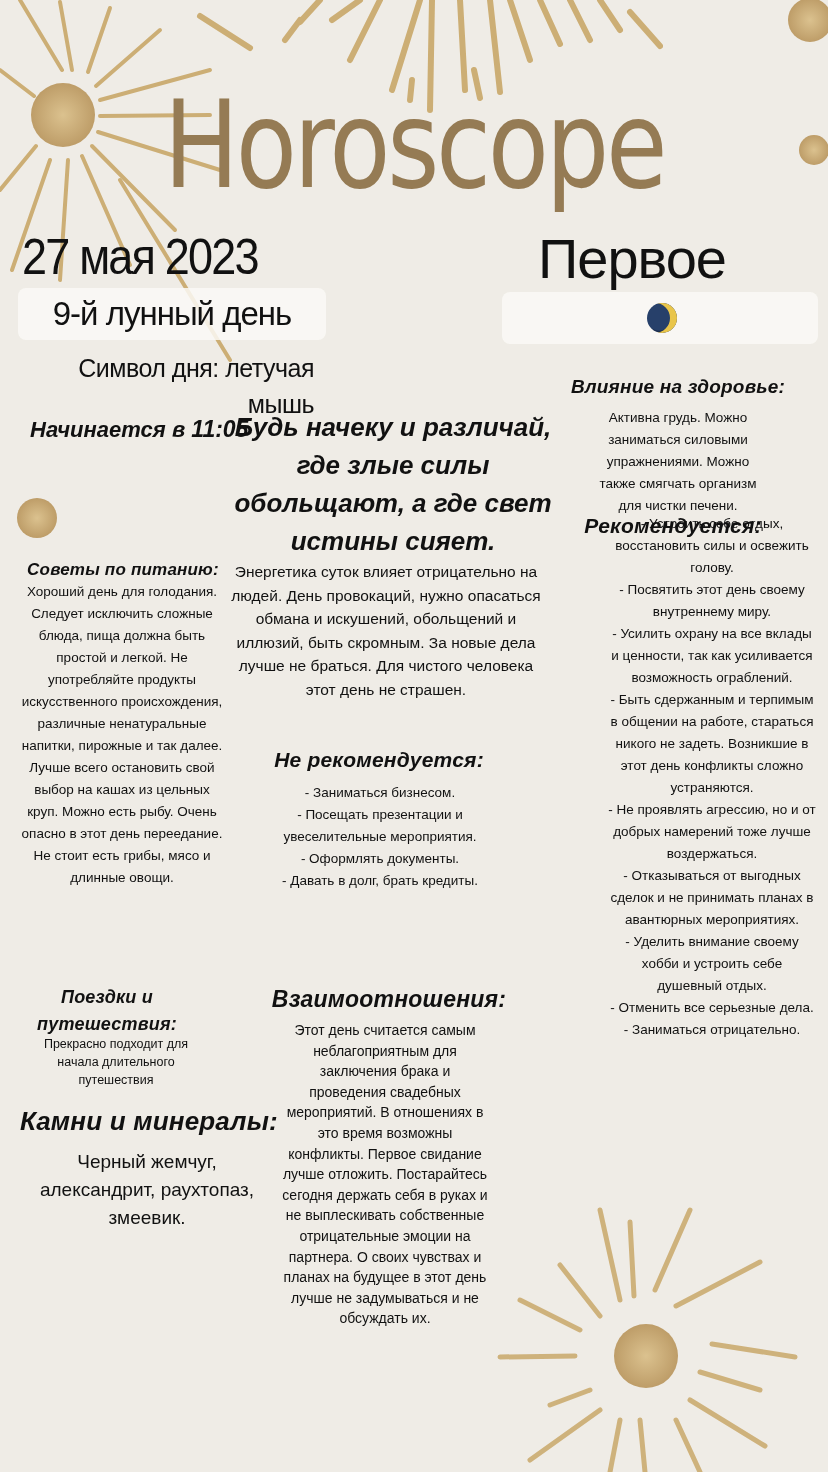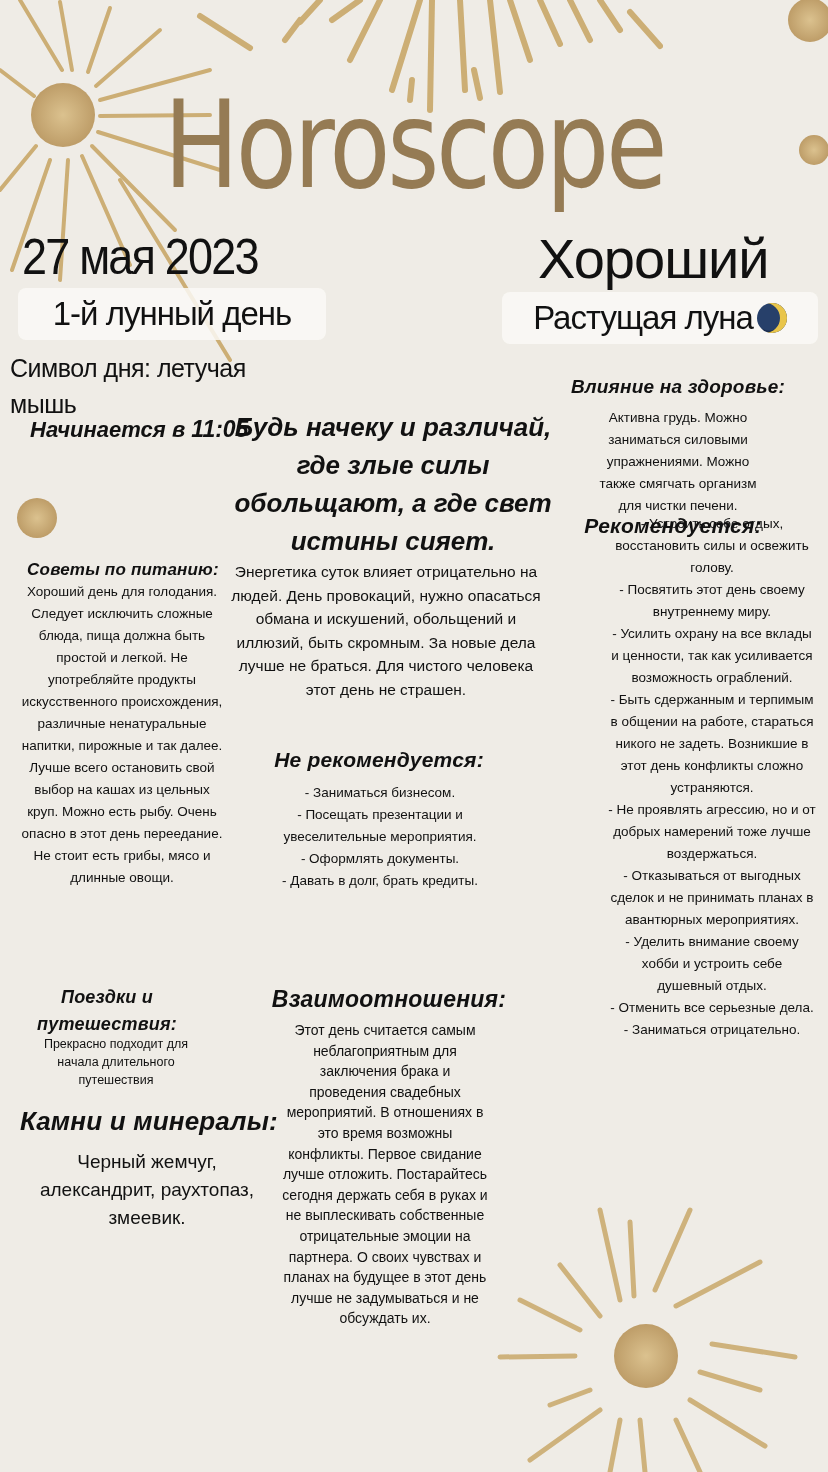--- a/index.html
+++ b/index.html
@@ -30,21 +30,21 @@
       padding: 0 12px; font-size: 33px; line-height: 52px;
     }
     .lunar { left: 18px; top: 288px; width: 284px; text-align: center; letter-spacing: -1px; }
     .moon-phase { left: 502px; top: 292px; width: 292px; text-align: center; letter-spacing: -1px; }
     .moon-icon {
       display: inline-block; width: 30px; height: 30px; border-radius: 50%;
       background: radial-gradient(circle at 40% 45%, #27406a 0 55%, #1b2d4e 60%);
       box-shadow: inset -7px 0 0 #e9c54a;
       vertical-align: -4px; margin-left: 4px;
     }
-    .symbol { left: 10px; top: 350px; width: 290px; text-align: left; font-size: 25px; line-height: 36px; letter-spacing: -0.5px; }
+    .symbol { left: 24px; top: 350px; width: 290px; text-align: right; font-size: 25px; line-height: 36px; letter-spacing: -0.5px; }
     .starts { left: 30px; top: 416px; font-size: 22px; font-weight: bold; font-style: italic; }
     .starts b { font-size: 23px; }
     .motto {
       left: 228px; top: 408px; width: 330px; text-align: center;
       font-size: 26px; font-weight: bold; font-style: italic; line-height: 38px;
     }
     .h {
       font-weight: bold; font-style: italic; text-align: center;
       letter-spacing: 0.2px;
     }
@@ -136,27 +136,27 @@
     <line x1="575" y1="1356" x2="500" y2="1357"></line>
     <line x1="580" y1="1330" x2="520" y2="1300"></line>
     <line x1="600" y1="1316" x2="560" y2="1265"></line>
   </g>
   <circle cx="646" cy="1356" r="32" fill="url(#gdot)" opacity="0.9"></circle>
 </svg>
 
 <div class="abs title">Horoscope</div>
 
 <div class="abs date">27 мая 2023</div>
-<div class="abs weekday">Хороший</div>
+<div class="abs weekday">Первое</div>
 
 <div class="abs pill lunar">
-  <span>1-й лунный день</span>
+  <span>9-й лунный день</span>
 </div>
 <div class="abs pill moon-phase">
-  <span>Растущая луна</span><span class="moon-icon"></span>
+  <span class="moon-icon"></span>
 </div>
 
 <div class="abs symbol">Символ дня: летучая мышь</div>
 <div class="abs starts">
   <span>Начинается в</span>
   <b>11:05</b>
 </div>
 
 <div class="abs motto">Будь начеку и различай, где злые силы обольщают, а где свет истины сияет.</div>
 <div class="abs p energy">Энергетика суток влияет отрицательно на людей. День провокаций, нужно опасаться обмана и искушений, обольщений и иллюзий, быть скромным. За новые дела лучше не браться. Для чистого человека этот день не страшен.</div>

